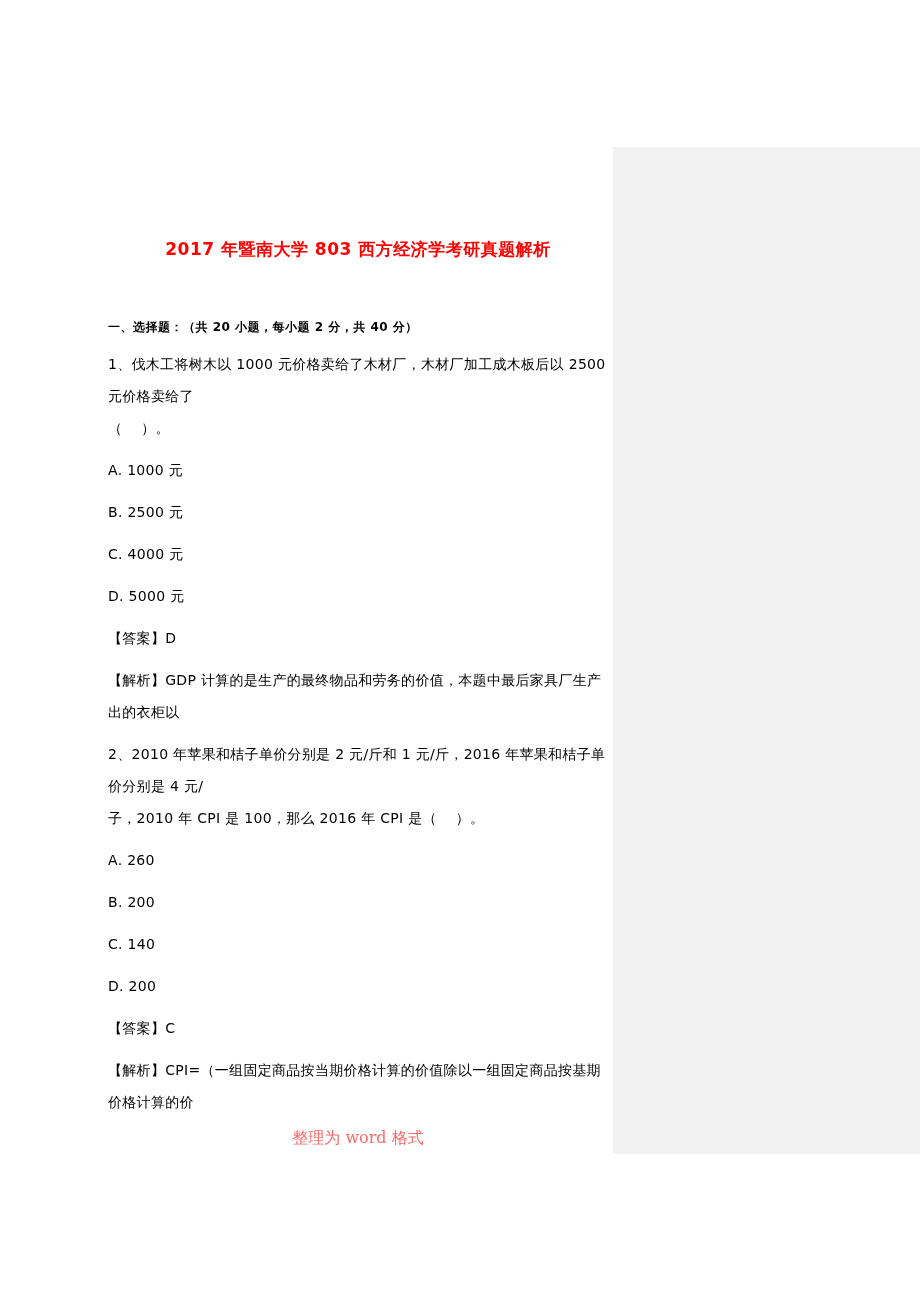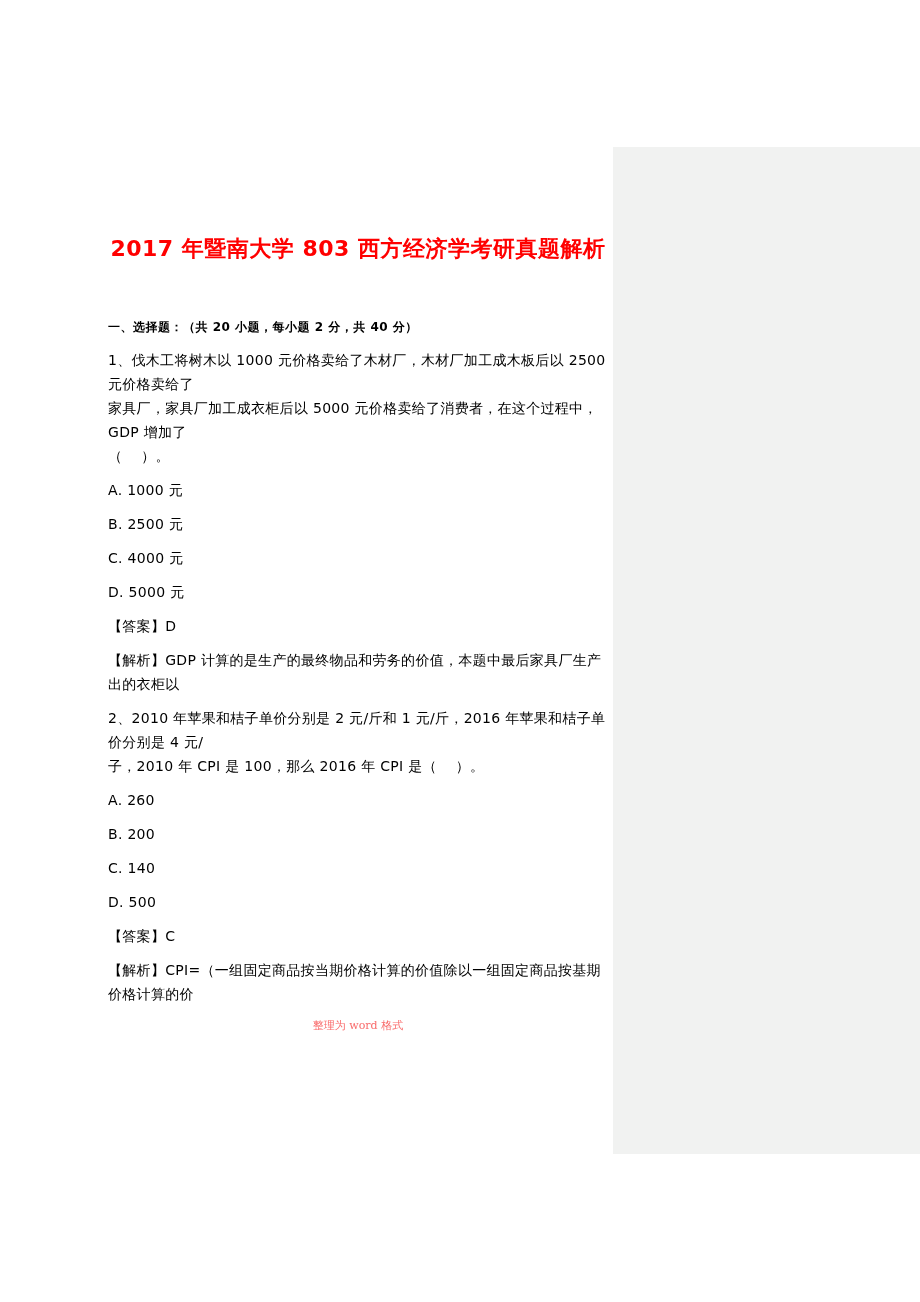--- a/index.html
+++ b/index.html
@@ -28,69 +28,68 @@
   .content {
     position: absolute;
     left: 108px;
     top: 0;
     width: 500px;
     padding-top: 239px;
     color: var(--body-text, #000000);
   }
   .doc-title {
     margin: 0;
-    font-size: 22px;
+    font-size: 17px;
     line-height: 20px;
     font-weight: bold;
     text-align: center;
     color: var(--title-red, #ff0000);
     letter-spacing: 0.5px;
   }
   .section-heading {
     margin: 58px 0 0 0;
     font-size: 12px;
     line-height: 20px;
     font-weight: bold;
     letter-spacing: 0.5px;
   }
   .blocks {
     margin-top: 11px;
   }
   .para {
     margin: 0 0 10px 0;
     font-size: 14px;
-    line-height: 24px;
+    line-height: 32px;
     letter-spacing: 0.3px;
   }
   .line {
     display: block;
     white-space: pre-wrap;
   }
   .footer {
     margin-top: 10px;
-    font-size: 11px;
+    font-size: 16px;
     line-height: 20px;
     text-align: center;
     font-family: "DejaVu Serif", serif;
     color: var(--footer-red, #f96a6a);
     cursor: pointer;
   }
 </style>
 </head>
 <body>
 
 <div class="page">
   <div class="blank-panel"></div>
   <div class="content">
     <h1 class="doc-title">2017 年暨南大学 803 西方经济学考研真题解析</h1>
     <h2 class="section-heading">一、选择题：（共 20 小题，每小题 2 分，共 40 分）</h2>
     <div class="blocks">
         <p class="para question">
           <span class="line">1、伐木工将树木以 1000 元价格卖给了木材厂，木材厂加工成木板后以 2500 元价格卖给了</span>
-          <span class="line">家具厂，家具厂加工成衣柜后以 5000 元价格卖给了消费者，在这个过程中，GDP 增加了</span>
           <span class="line">（    ）。</span>
         </p>
         <p class="para option">
           <span class="line">A. 1000 元</span>
         </p>
         <p class="para option">
           <span class="line">B. 2500 元</span>
         </p>
         <p class="para option">
           <span class="line">C. 4000 元</span>
@@ -111,21 +110,21 @@
         <p class="para option">
           <span class="line">A. 260</span>
         </p>
         <p class="para option">
           <span class="line">B. 200</span>
         </p>
         <p class="para option">
           <span class="line">C. 140</span>
         </p>
         <p class="para option">
-          <span class="line">D. 500</span>
+          <span class="line">D. 200</span>
         </p>
         <p class="para answer">
           <span class="line">【答案】C</span>
         </p>
         <p class="para analysis">
           <span class="line">【解析】CPI=（一组固定商品按当期价格计算的价值除以一组固定商品按基期价格计算的价</span>
         </p>
       </div>
     <div class="footer">整理为 word 格式</div>
   </div>

